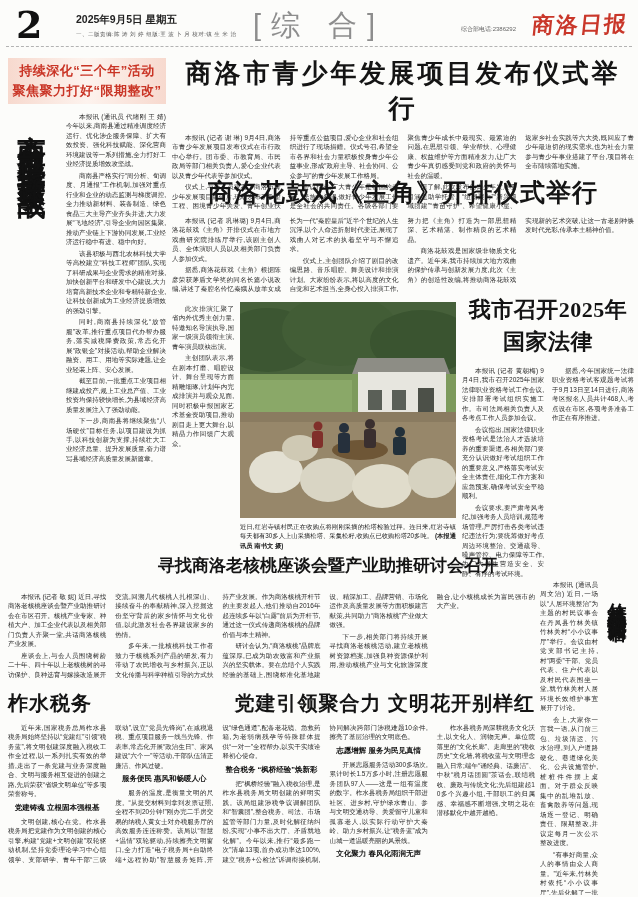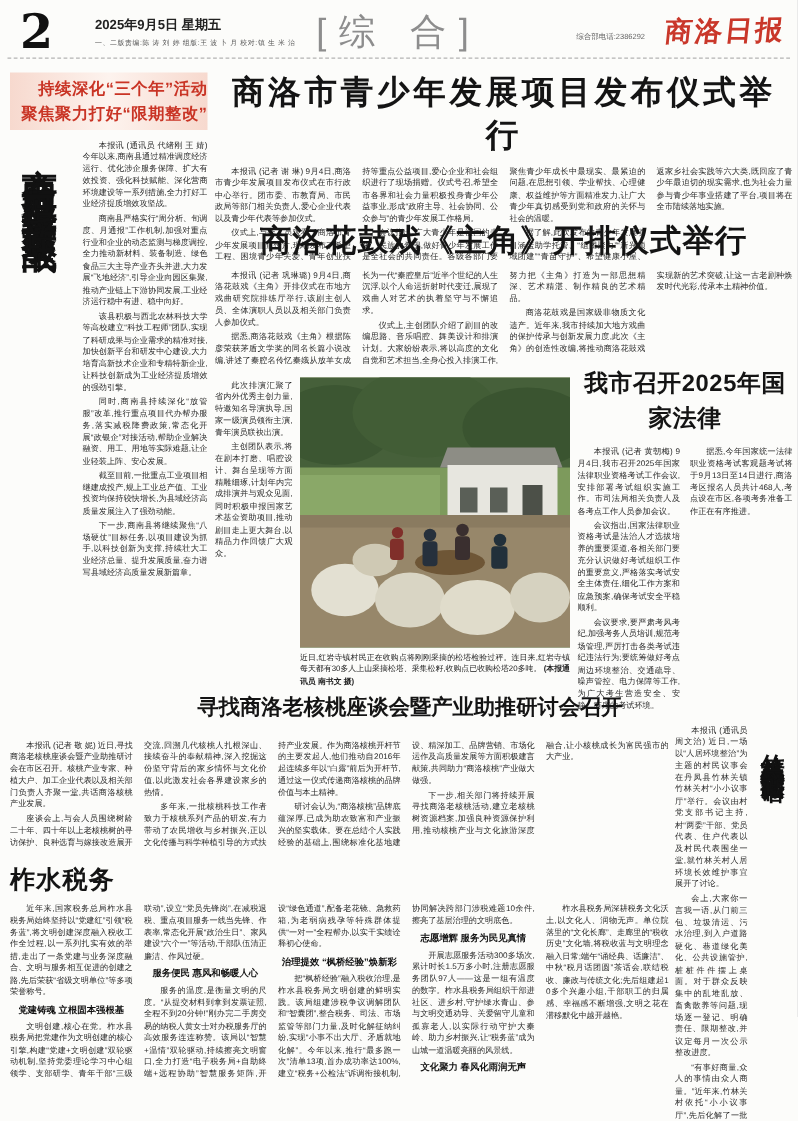--- a/index.html
+++ b/index.html
@@ -23,21 +23,21 @@
   
   .bodytxt{font-size:6.5px;line-height:1.46;color:#2a2a2a;text-align:justify;word-break:break-all;}
   .bodytxt p{margin:0 0 2px 0;text-indent:2em;}
   .cols4{column-count:4;column-gap:9px;column-fill:auto;overflow:hidden;}
   .cols5{column-count:5;column-gap:9px;column-fill:auto;overflow:hidden;}
   .cols2{column-count:2;column-gap:8px;column-fill:auto;overflow:hidden;}
   .headline{font-weight:bold;color:#141414;text-align:center;font-family:"Liberation Sans",sans-serif;}
 
   
   .slogan{left:8px;top:58px;width:158px;height:46px;display:flex;flex-direction:column;justify-content:center;
-          background:linear-gradient(90deg,#f7d9ce 0%,#fdf3ee 50%,#f7d9ce 100%);text-align:right;}
+          background:linear-gradient(90deg,#f7d9ce 0%,#fdf3ee 50%,#f7d9ce 100%);text-align:center;}
   .slogan div{font-size:13px;font-weight:bold;color:#c93425;line-height:1.55;letter-spacing:.5px;}
   .vert{writing-mode:vertical-rl;text-orientation:upright;}
   .vert-shangnan{left:12px;top:112px;height:466px;font-size:28px;font-weight:900;letter-spacing:3.5px;color:#111;}
   .shangnan-body{left:66px;top:112px;width:100px;height:432px;overflow:hidden;}
 
   
   .youth{left:172px;top:56px;width:462px;}
   .youth .headline{font-size:26px;letter-spacing:3px;}
   .youth .bodytxt{height:78px;margin-top:7px;}
 
@@ -45,21 +45,21 @@
   .opera .headline{font-size:25px;letter-spacing:1px;}
   .opera .bodytxt{height:86px;margin-top:7px;}
   .opera-cont{left:172px;top:304px;width:62px;height:244px;overflow:hidden;}
 
   .photo-wrap{left:240px;top:302px;width:216px;height:216px;background:#6b7f52;}
   .caption{left:240px;top:522px;width:216px;}
   .caption .cap-text{font-size:6.3px;line-height:1.5;color:#222;text-align:justify;word-break:break-all;}
   .caption .cap-credit{font-weight:bold;}
 
   .law{left:462px;top:294px;width:172px;}
-  .law .headline{font-size:19px;line-height:1.45;letter-spacing:.5px;}
+  .law .headline{font-size:22px;line-height:1.45;letter-spacing:.5px;font-family:Liberation Serif, serif;}
   .law .bodytxt{height:218px;margin-top:8px;}
 
   .walnut-headline{left:152px;top:554px;width:352px;font-size:17px;}
   .walnut-body{left:8px;top:592px;width:527px;height:94px;}
 
   .zhu-body{left:540px;top:580px;width:58px;height:315px;overflow:hidden;}
   .vert-zhu{left:604px;top:588px;height:296px;font-size:19px;font-weight:bold;letter-spacing:1.5px;color:#111;}
 
   .tax{left:8px;top:690px;width:527px;}
   .tax-headline{font-size:20px;letter-spacing:1px;display:flex;justify-content:space-between;gap:18px;}
@@ -195,28 +195,29 @@
   <div class="abs zhu-body bodytxt">
     <p>本报讯 (通讯员 周文治) 近日,一场以“人居环境整治”为主题的村民议事会在丹凤县竹林关镇竹林关村“小小议事厅”举行。会议由村党支部书记主持,村“两委”干部、党员代表、住户代表以及村民代表围坐一堂,就竹林关村人居环境长效维护事宜展开了讨论。</p>
     <p>会上,大家你一言我一语,从门前三包、垃圾清运、污水治理,到入户道路硬化、巷道绿化美化、公共设施管护,桩桩件件摆上桌面。对于群众反映集中的乱堆乱放、畜禽散养等问题,现场逐一登记、明确责任、限期整改,并议定每月一次公示整改进度。</p>
     <p>“有事好商量,众人的事情由众人商量。”近年来,竹林关村依托“小小议事厅”,先后化解了一批矛盾纠纷,议定多件民生实事,真正实现小事不出村、矛盾不上交,议出了文明新风,也议出了邻里和谐。</p>
   </div>
   <div class="abs vert vert-zhu">竹林关村小小议事厅议出大和谐</div>
 
   <div class="abs tax">
     <div class="headline tax-headline">
       <span>柞水税务</span>
+      <span>党建引领聚合力  文明花开别样红</span>
     </div>
     <div class="bodytxt cols5 tax-body">
       <p>近年来,国家税务总局柞水县税务局始终坚持以“党建红”引领“税务蓝”,将文明创建深度融入税收工作全过程,以一系列扎实有效的举措,走出了一条党建与业务深度融合、文明与服务相互促进的创建之路,先后荣获“省级文明单位”等多项荣誉称号。</p>
       <h4>党建铸魂 立根固本强根基</h4>
       <p>文明创建,核心在党。柞水县税务局把党建作为文明创建的核心引擎,构建“党建+文明创建”双轮驱动机制,坚持党委理论学习中心组领学、支部研学、青年干部“三级联动”,设立“党员先锋岗”,在减税退税、重点项目服务一线当先锋、作表率,常态化开展“政治生日”、家风建设“六个一”等活动,干部队伍清正廉洁、作风过硬。</p>
       <h4>服务便民 惠风和畅暖人心</h4>
       <p>服务的温度,是衡量文明的尺度。“从提交材料到拿到发票证照,全程不到20分钟!”刚办完二手房交易的纳税人黄女士对办税服务厅的高效服务连连称赞。该局以“智慧+温情”双轮驱动,持续擦亮文明窗口,全力打造“电子税务局+自助终端+远程协助”智慧服务矩阵,开设“绿色通道”,配备老花镜、急救药箱,为老弱病残孕等特殊群体提供“一对一”全程帮办,以实干实绩诠释初心使命。</p>
-      <h4>治理提效 “枫桥经验”焕新彩</h4>
+      <h4>整合税务 “枫桥经验”焕新彩</h4>
       <p>把“枫桥经验”融入税收治理,是柞水县税务局文明创建的鲜明实践。该局组建涉税争议调解团队和“智囊团”,整合税务、司法、市场监管等部门力量,及时化解征纳纠纷,实现“小事不出大厅、矛盾就地化解”。今年以来,推行“最多跑一次”清单13项,首办成功率达100%,建立“税务+公检法”诉调衔接机制,协同解决跨部门涉税难题10余件,擦亮了基层治理的文明底色。</p>
       <h4>志愿增辉 服务为民见真情</h4>
       <p>开展志愿服务活动300多场次,累计时长1.5万多小时,注册志愿服务团队97人——这是一组有温度的数字。柞水县税务局组织干部进社区、进乡村,守护绿水青山、参与文明交通劝导、关爱留守儿童和孤寡老人,以实际行动守护大秦岭、助力乡村振兴,让“税务蓝”成为山城一道温暖亮丽的风景线。</p>
       <h4>文化聚力 春风化雨润无声</h4>
       <p>柞水县税务局深耕税务文化沃土,以文化人、润物无声。单位院落里的“文化长廊”、走廊里的“税收历史”文化墙,将税收蓝与文明理念融入日常;端午“诵经典、话廉洁”、中秋“税月话团圆”茶话会,联结税收、廉政与传统文化;先后组建起10多个兴趣小组,干部职工的归属感、幸福感不断增强,文明之花在潜移默化中越开越艳。</p>
     </div>
   </div>
 
 </div>
 

